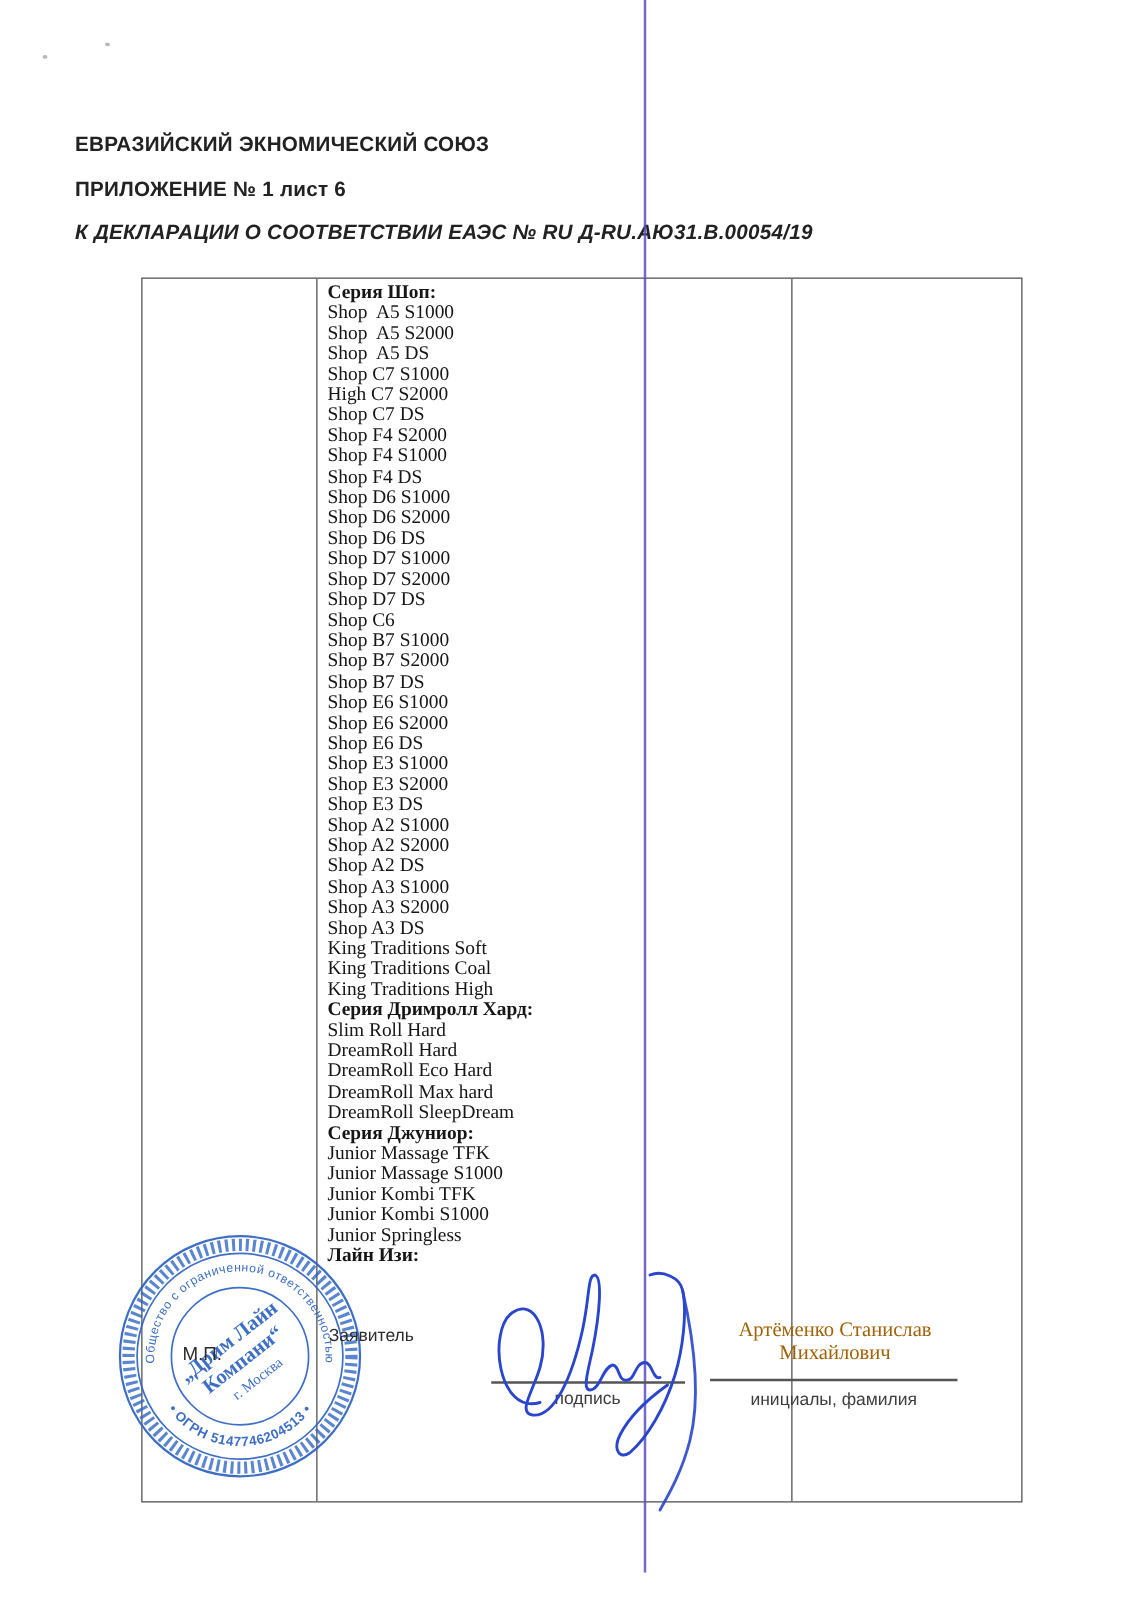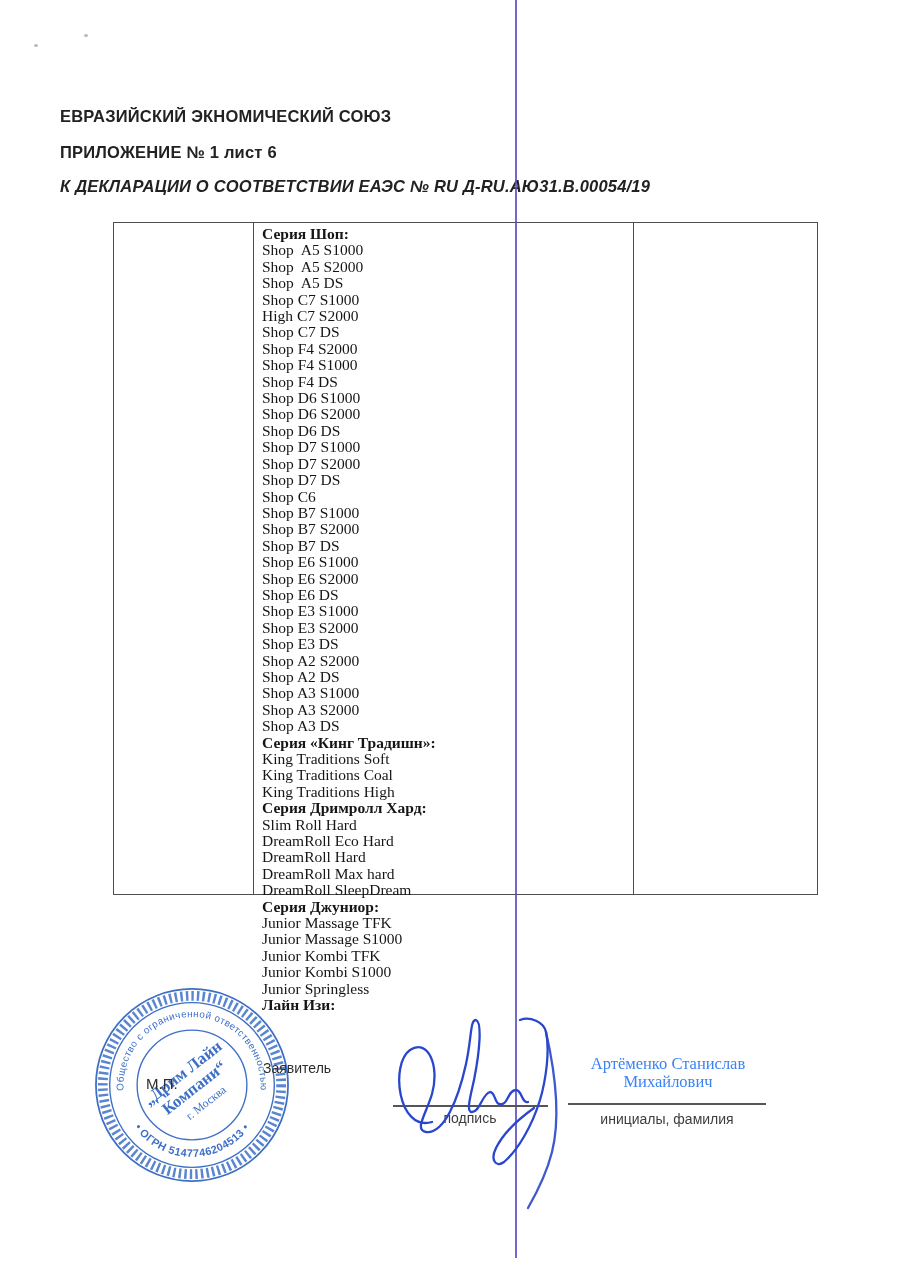--- a/index.html
+++ b/index.html
@@ -13,34 +13,34 @@
   }
   .speck{position:absolute;border-radius:50%;background:#b9b9b9;}
   
   .hdr{position:absolute;left:60px;width:840px;text-align:left;
        font-family:"Liberation Sans", sans-serif;font-weight:bold;
        font-size:16.5px;color:#222;letter-spacing:.2px;white-space:pre;}
   
   .fold-line{position:absolute;left:515px;top:0;width:2px;height:1258px;
        background:#5a4dc6;opacity:.85;}
   
-  .doc-table{position:absolute;left:113px;top:222px;width:705px;height:673px;
+  .doc-table{position:absolute;left:113px;top:222px;width:705px;height:980px;
        border:1.4px solid #4d4d4d;box-sizing:border-box;}
   .vline{position:absolute;top:0;bottom:0;width:1.2px;background:#4d4d4d;}
   .vline.c1{left:139px;}
   .vline.c2{left:519px;}
   .cell-list{position:absolute;left:148px;top:3px;width:360px;}
   .model-row{font-size:15.5px;line-height:16.42px;height:16.42px;
        white-space:pre;color:#151515;}
   .model-row.bold{font-weight:bold;}
   
   .f-label{position:absolute;font-family:"Liberation Sans", sans-serif;color:#2d2d2d;}
   .rule{position:absolute;height:1.5px;background:#555;}
   .name-block{position:absolute;left:568px;top:1055px;width:200px;text-align:center;
-       font-size:16.5px;line-height:17.5px;color:#3b82f6;}
+       font-size:16.5px;line-height:17.5px;color:#a16207;}
   .caption{position:absolute;font-family:"Liberation Sans", sans-serif;
        font-size:14px;color:#3d3d3d;text-align:center;}
   
   .stamp-svg{position:absolute;left:94px;top:987px;opacity:.92;}
   .sig-svg{position:absolute;left:370px;top:980px;}
 </style>
 </head>
 <body>
 
 <div class="page">
@@ -75,33 +75,33 @@
         <div class="model-row">Shop C6</div>
         <div class="model-row">Shop B7 S1000</div>
         <div class="model-row">Shop B7 S2000</div>
         <div class="model-row">Shop B7 DS</div>
         <div class="model-row">Shop E6 S1000</div>
         <div class="model-row">Shop E6 S2000</div>
         <div class="model-row">Shop E6 DS</div>
         <div class="model-row">Shop E3 S1000</div>
         <div class="model-row">Shop E3 S2000</div>
         <div class="model-row">Shop E3 DS</div>
+        <div class="model-row">Shop A2 S1000</div>
         <div class="model-row">Shop A2 S2000</div>
         <div class="model-row">Shop A2 DS</div>
         <div class="model-row">Shop A3 S1000</div>
         <div class="model-row">Shop A3 S2000</div>
         <div class="model-row">Shop A3 DS</div>
-        <div class="model-row bold">Серия «Кинг Традишн»:</div>
         <div class="model-row">King Traditions Soft</div>
         <div class="model-row">King Traditions Coal</div>
         <div class="model-row">King Traditions High</div>
         <div class="model-row bold">Серия Дримролл Хард:</div>
         <div class="model-row">Slim Roll Hard</div>
+        <div class="model-row">DreamRoll Hard</div>
         <div class="model-row">DreamRoll Eco Hard</div>
-        <div class="model-row">DreamRoll Hard</div>
         <div class="model-row">DreamRoll Max hard</div>
         <div class="model-row">DreamRoll SleepDream</div>
         <div class="model-row bold">Серия Джуниор:</div>
         <div class="model-row">Junior Massage TFK</div>
         <div class="model-row">Junior Massage S1000</div>
         <div class="model-row">Junior Kombi TFK</div>
         <div class="model-row">Junior Kombi S1000</div>
         <div class="model-row">Junior Springless</div>
         <div class="model-row bold">Лайн Изи:</div>
       </div>

